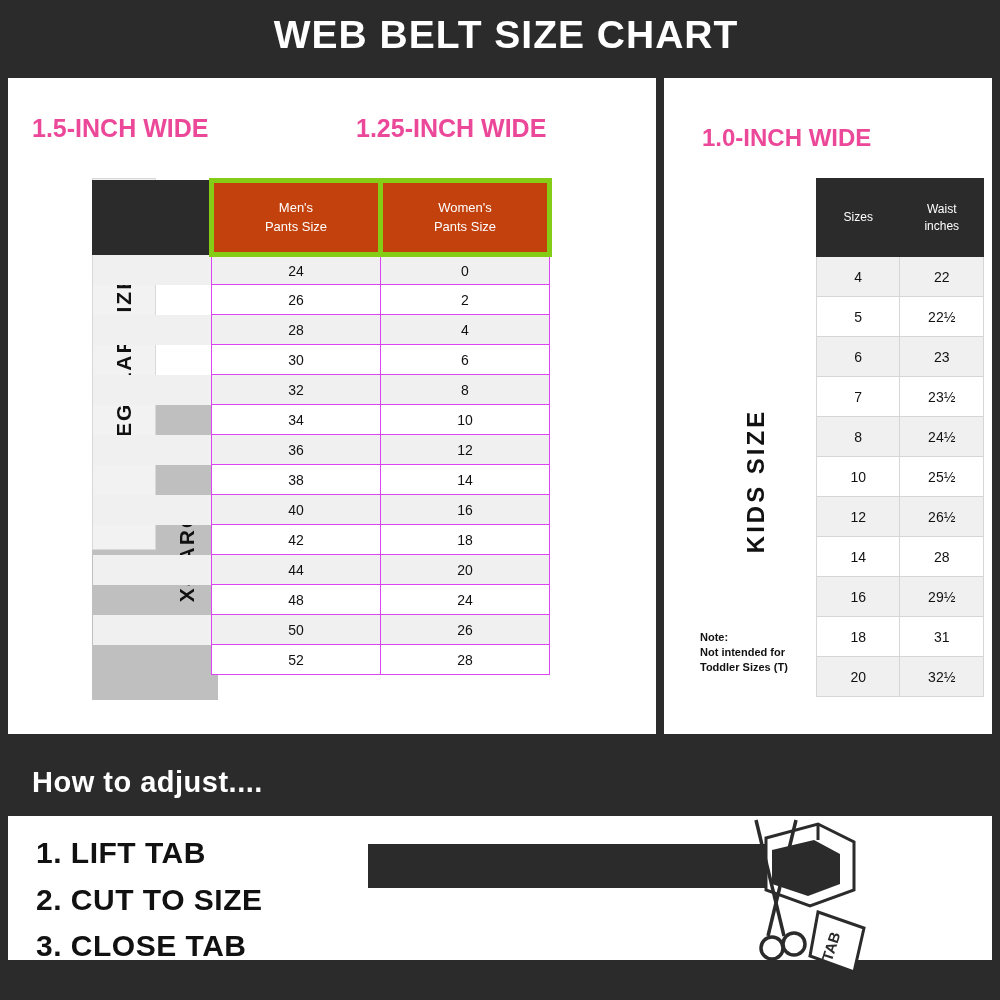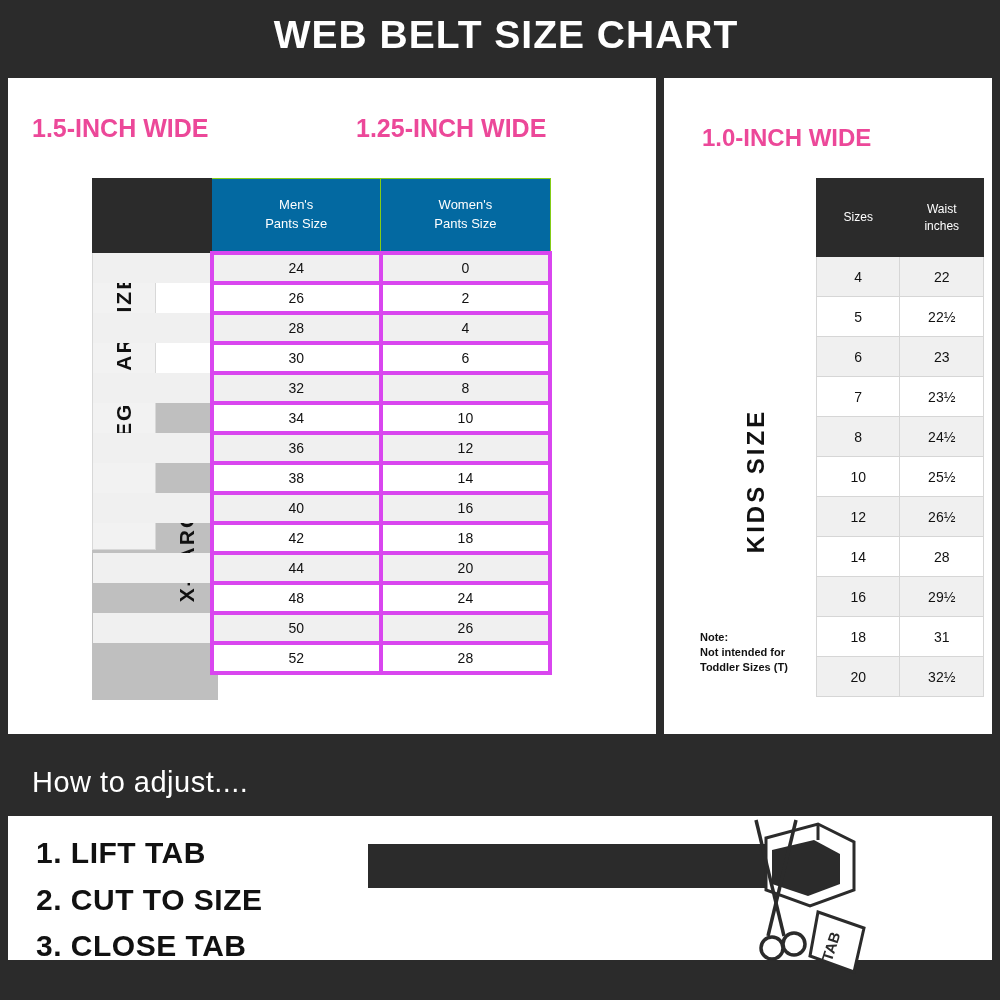--- a/index.html
+++ b/index.html
@@ -64,26 +64,26 @@
 
   .note {
     position: absolute; left: 700px; top: 630px; width: 115px;
     font-size: 11px; font-weight: bold; color: #111; line-height: 1.35;
   }
 
   
   table { border-collapse: collapse; position: absolute; }
   .adult-table { left: 92px; top: 178px; width: 460px; }
   .adult-table th {
-    background: #0369a1; color: #ffffff; font-size: 13px; font-weight: normal;
-    height: 74px; line-height: 1.45; border: 1px solid #84cc16;
+    background: #c2410c; color: #ffffff; font-size: 13px; font-weight: normal;
+    height: 74px; line-height: 1.45; border: 5px solid #84cc16;
   }
   .adult-table td {
     height: 30px; text-align: center; font-size: 14px; color: #111;
-    border: 4px solid #d946ef; background: #ffffff; width: 170px;
+    border: 1px solid #d946ef; background: #ffffff; width: 170px;
   }
   .adult-table tbody tr:nth-child(odd) td { background: #f0f0f0; }
   .adult-table td.spacer {
     width: 120px; border: none; background: transparent;
   }
   .adult-table th.spacer-h { width: 120px; background: #2b2b2b; border: 1px solid #2b2b2b; }
 
   .kids-table { left: 816px; top: 178px; width: 168px; }
   .kids-table th {
     background: #2b2b2b; color: #ffffff; font-size: 12px; font-weight: normal;
@@ -94,21 +94,21 @@
     border: 1px solid #d6d6d6; background: #ffffff; width: 84px;
   }
   .kids-table tbody tr:nth-child(odd) td { background: #f0f0f0; }
 
   
   .howto-bar {
     position: absolute; left: 8px; top: 748px; width: 984px; height: 68px;
     background: #2b2b2b; display: flex; align-items: center;
   }
   .howto-text {
-    color: #ffffff; font-size: 29px; font-weight: normal; margin-left: 24px;
+    color: #ffffff; font-size: 29px; font-weight: bold; margin-left: 24px;
     letter-spacing: 0.5px;
   }
   .steps-panel {
     position: absolute; left: 8px; top: 816px; width: 984px; height: 144px;
     background: #ffffff;
   }
   .steps {
     position: absolute; left: 28px; top: 14px;
   }
   .step {

